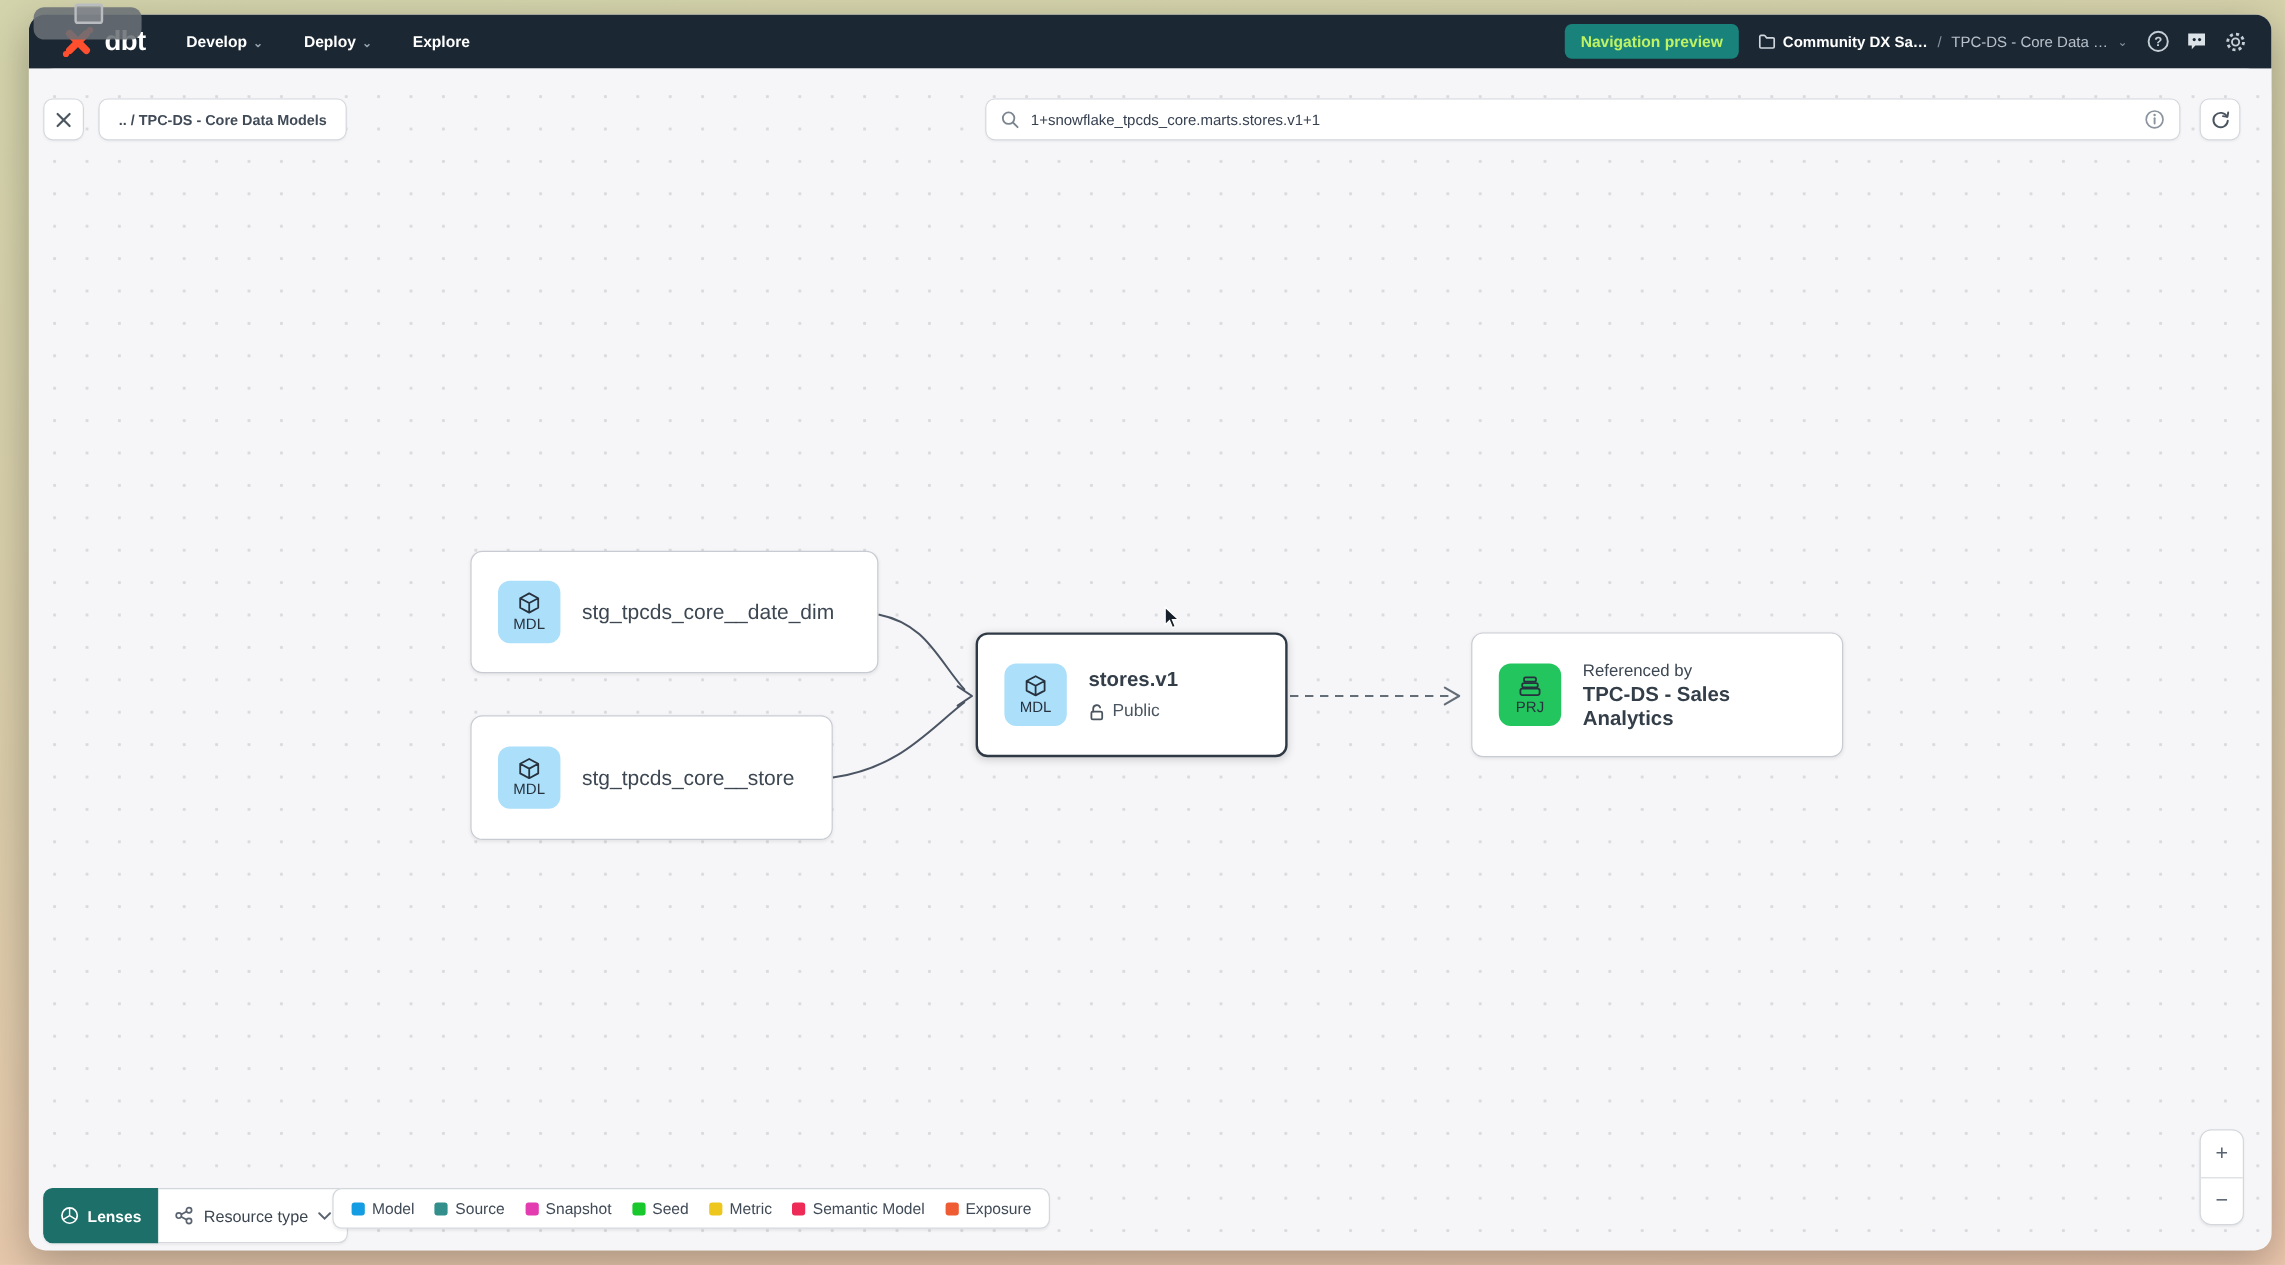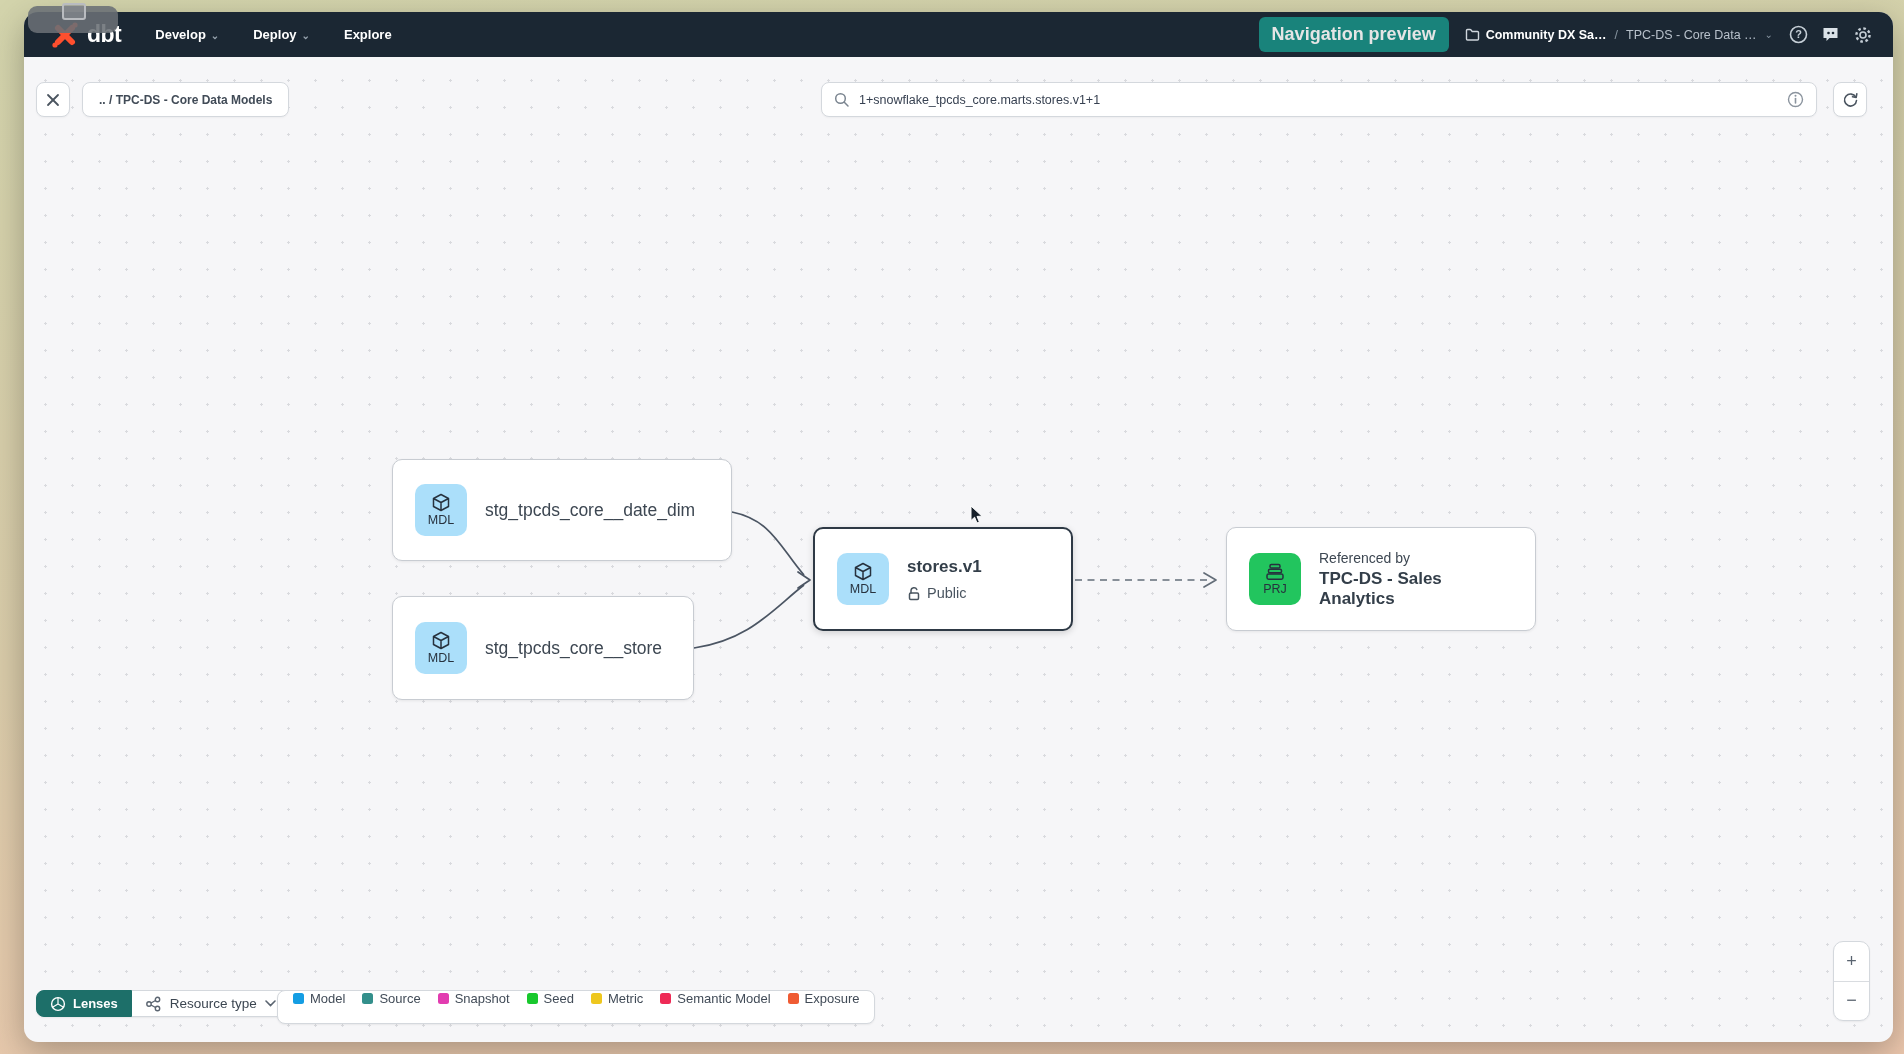--- a/index.html
+++ b/index.html
@@ -14,21 +14,21 @@
   
   .topbar { position:absolute; left:0; top:0; width:100%; height:45px;
     background:#1b2733; display:flex; align-items:center; padding:0 20px 0 26px; }
   .logo-wrap { display:flex; align-items:center; gap:7px; margin-right:34px; }
   .logo-word { color:#fff; font-size:23px; font-weight:700; letter-spacing:-0.5px; }
   .nav { display:flex; align-items:center; gap:34px; }
   .nav-item { display:flex; align-items:center; gap:5px; color:#fff; font-size:13px;
     font-weight:700; cursor:pointer; }
   .nav-item .chev { color:#98a4af; font-size:10px; transform:translateY(1px); }
   .topbar-right { margin-left:auto; display:flex; align-items:center; gap:16px; }
-  .preview-badge { background:#19837b; color:#e5e5e5; font-size:18px; font-weight:700;
+  .preview-badge { background:#19837b; color:#bef264; font-size:13px; font-weight:700;
     padding:7px 13px; border-radius:6px; }
   .breadcrumb { display:flex; align-items:center; gap:8px; font-size:12.5px; }
   .bc-project { color:#fff; font-weight:700; display:flex; align-items:center; gap:6px; }
   .bc-sep { color:#8794a0; }
   .bc-section { color:#b8c1cb; font-weight:400; }
   .bc-chev { color:#8794a0; font-size:10px; }
   .tb-icons { display:flex; align-items:center; gap:13px; color:#c5ced6; }
   .tb-icons svg { display:block; }
 
   
@@ -72,30 +72,30 @@
   .node-col { display:flex; flex-direction:column; justify-content:center; }
 
   #node-date-dim { left:368px; top:402px; width:340px; height:102px; }
   #node-store    { left:368px; top:539px; width:302px; height:104px; }
   #node-stores-v1{ left:789px; top:470px; width:260px; height:104px; }
   #node-project  { left:1202px; top:470px; width:310px; height:104px; }
 
   .edges { position:absolute; left:0; top:0; pointer-events:none; }
 
   
-  .lens-group { position:absolute; left:12px; top:933px; height:27px; display:flex;
+  .lens-group { position:absolute; left:12px; top:933px; height:46px; display:flex;
     border-radius:8px; box-shadow:0 1px 2px rgba(0,0,0,.06); }
   .lenses-btn { display:flex; align-items:center; gap:7px; background:#1d6f69;
     color:#fff; font-size:13px; font-weight:700; padding:0 13px;
     border-radius:8px 0 0 8px; border:1px solid #1d6f69; cursor:pointer; }
   .resource-btn { display:flex; align-items:center; gap:8px; background:#fff;
     color:#3c4651; font-size:13.5px; font-weight:500; padding:0 13px;
     border:1px solid #d4d8dd; border-left:none; border-radius:0 8px 8px 0; cursor:pointer; }
   .legend { position:absolute; left:253px; top:933px; height:34px; background:#fff;
-    border:1px solid #d4d8dd; border-radius:8px; display:flex; align-items:flex-start;
+    border:1px solid #d4d8dd; border-radius:8px; display:flex; align-items:center;
     gap:17px; padding:0 15px; box-shadow:0 1px 2px rgba(0,0,0,.06); }
   .legend-item { display:flex; align-items:center; gap:6px; font-size:13px;
     font-weight:500; color:#414b57; }
   .legend-swatch { width:11px; height:11px; border-radius:2.5px; }
 
   .zoom-ctrl { position:absolute; left:1809px; top:884px; width:37px; height:80px;
     background:#fff; border:1px solid #d4d8dd; border-radius:10px; display:flex;
     flex-direction:column; box-shadow:0 1px 2px rgba(0,0,0,.06); }
   .zoom-btn { flex:1; display:flex; align-items:center; justify-content:center;
     font-size:18px; color:#5a6470; cursor:pointer; }

